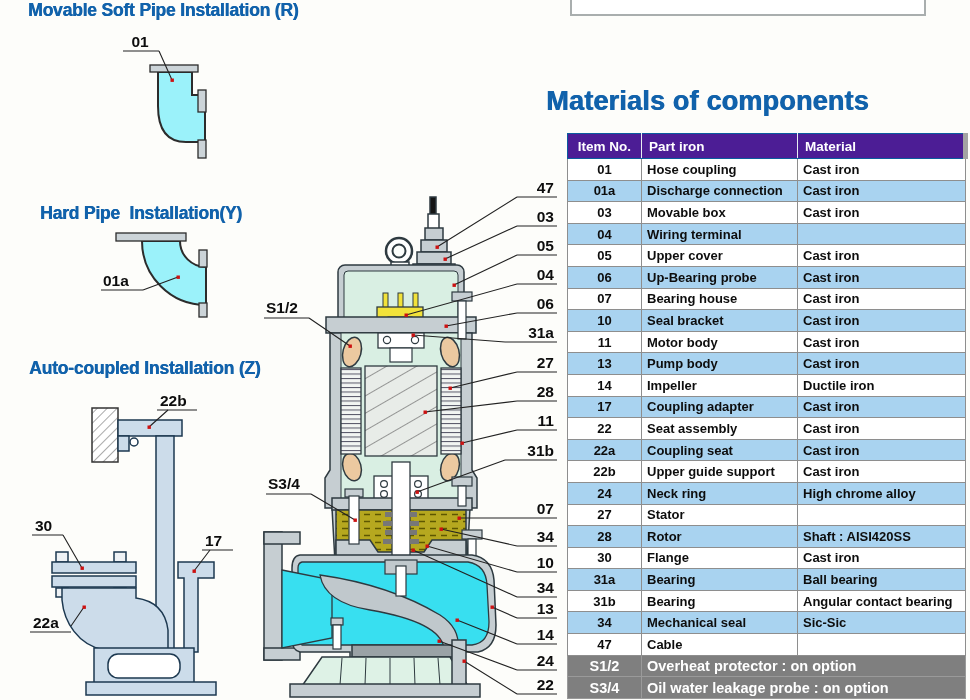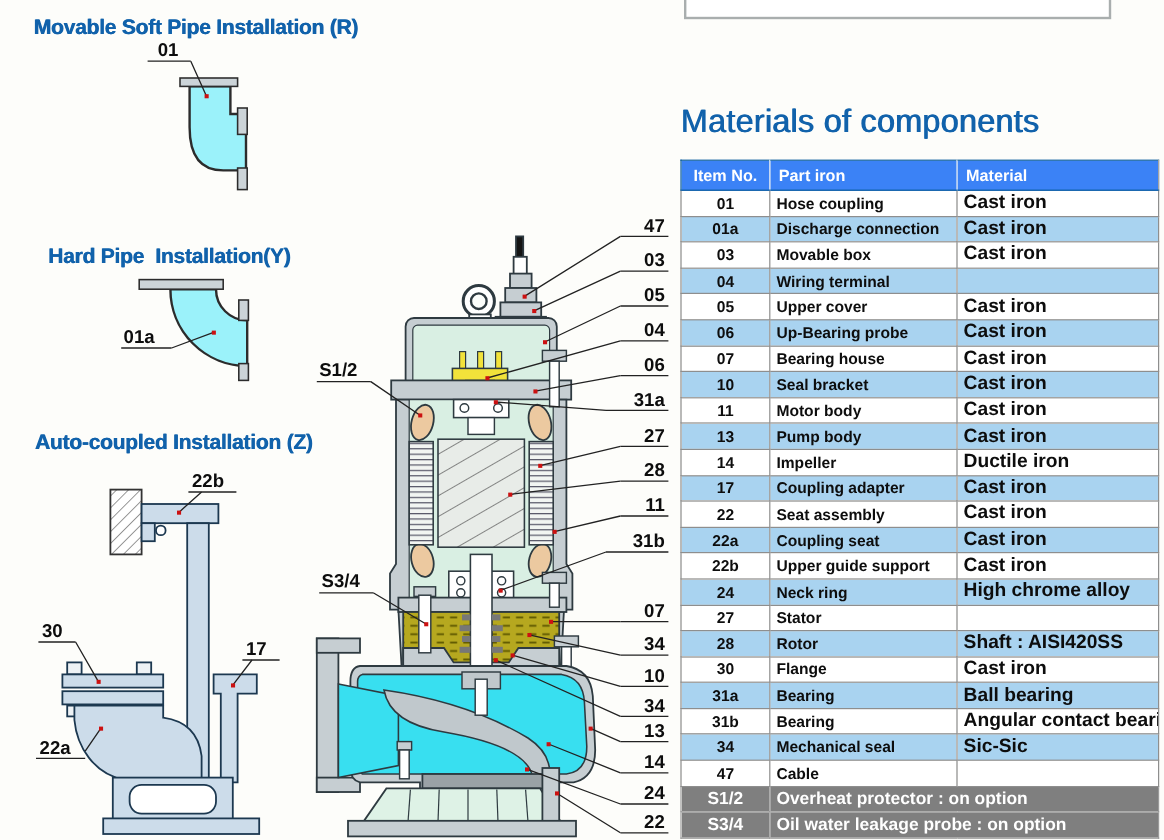--- a/index.html
+++ b/index.html
@@ -6,66 +6,66 @@
   body{
     width:970px;height:700px;position:relative;overflow:hidden;
     background:#fdfdfa;font-family:"Liberation Sans",sans-serif;
   }
   .sec-title{
     position:absolute;font-weight:800;font-size:17.5px;color:#1162ab;
     white-space:pre;letter-spacing:-0.2px;
     text-shadow:0.5px 0 0 #1162ab;
   }
   .main-title{
-    position:absolute;left:567px;top:86px;font-weight:400;font-size:27px;
+    position:absolute;left:546px;top:86px;font-weight:700;font-size:27px;
     color:#1162ab;letter-spacing:0.2px;text-shadow:0.8px 0 0 #1162ab;white-space:pre;
   }
   .top-box{
     position:absolute;left:570px;top:-30px;width:352px;height:42px;
     border:2px solid #a9aeae;background:#fff;
   }
   table.mat{
     position:absolute;left:567px;top:133px;width:398px;
     border-collapse:collapse;table-layout:fixed;
     font-family:"Liberation Sans",sans-serif;
   }
   table.mat col.c1{width:74px}
   table.mat col.c2{width:156px}
   table.mat col.c3{width:168px}
   table.mat th{
-    background:#3b82f6;color:#fff;font-size:13.5px;font-weight:bold;
+    background:#4c1d95;color:#fff;font-size:13.5px;font-weight:bold;
     height:24px;padding:0 7px;text-align:left;border:1px solid #0b5c9e;
     border-right:1.5px solid #e8eef2;
   }
   table.mat th:first-child{text-align:center;}
-  table.mat th:last-child{border-right:1px solid #a3a3a3;}
+  table.mat th:last-child{border-right:5px solid #a3a3a3;}
   table.mat td{
     font-size:13px;font-weight:bold;color:#0d0d0d;height:21.6px;
     box-sizing:border-box;padding:0 5px;border:1px solid #8e8e8e;
     white-space:nowrap;overflow:hidden;
   }
   table.mat td.item{text-align:center;padding:0 2px;}
-  table.mat td.matcol{font-size:16px;}
+  table.mat td.matcol{font-size:13px;}
   table.mat tbody tr:nth-child(odd){background:#ffffff;}
   table.mat tbody tr:nth-child(even){background:#a9d3f0;}
   table.mat tr.opt{background:#7f7f7f !important;}
   table.mat tr.opt td{
     color:#fff;font-size:14.5px;border-color:#9a9a9a;
   }
   svg text.lbl{
     font-family:"Liberation Sans",sans-serif;font-weight:bold;
     font-size:15.5px;fill:#0d0d0d;
   }
 </style>
 </head>
 <body>
 
 <div class="top-box"></div>
 
-<div class="sec-title" style="left:28px;top:12px;">Movable Soft Pipe Installation (R)</div>
+<div class="sec-title" style="left:28px;top:0;">Movable Soft Pipe Installation (R)</div>
 <div class="sec-title" style="left:40px;top:203px;">Hard Pipe  Installation(Y)</div>
 <div class="sec-title" style="left:29px;top:358px;">Auto-coupled Installation (Z)</div>
 <div class="main-title">Materials of components</div>
 
 <table class="mat">
   <colgroup>
       <col class="c1">
       <col class="c2">
       <col class="c3">
     </colgroup>

